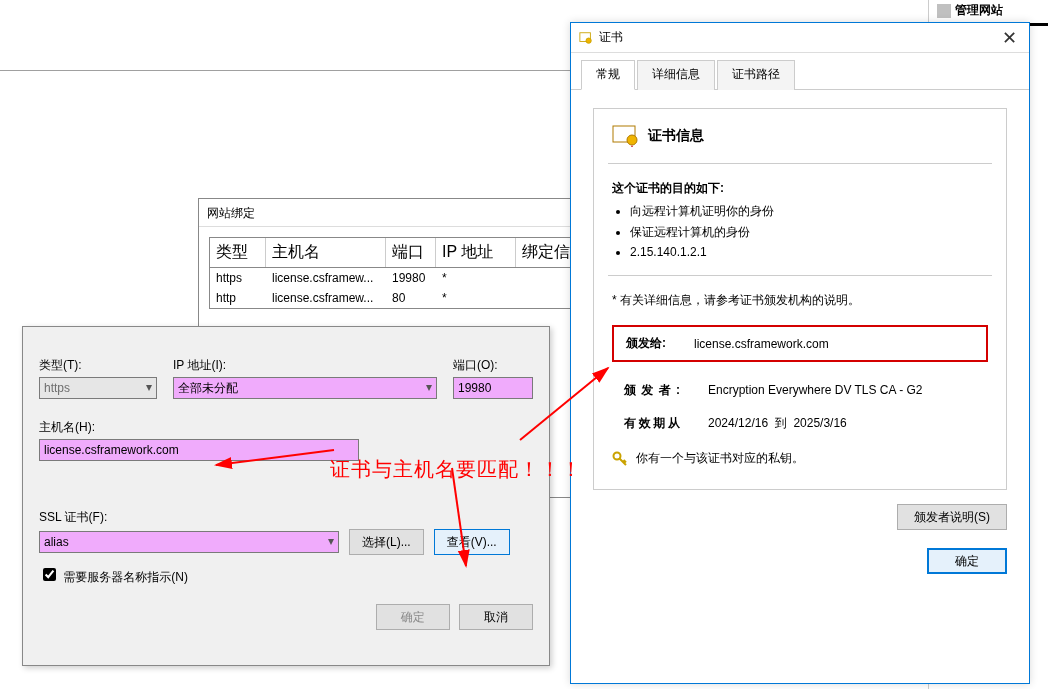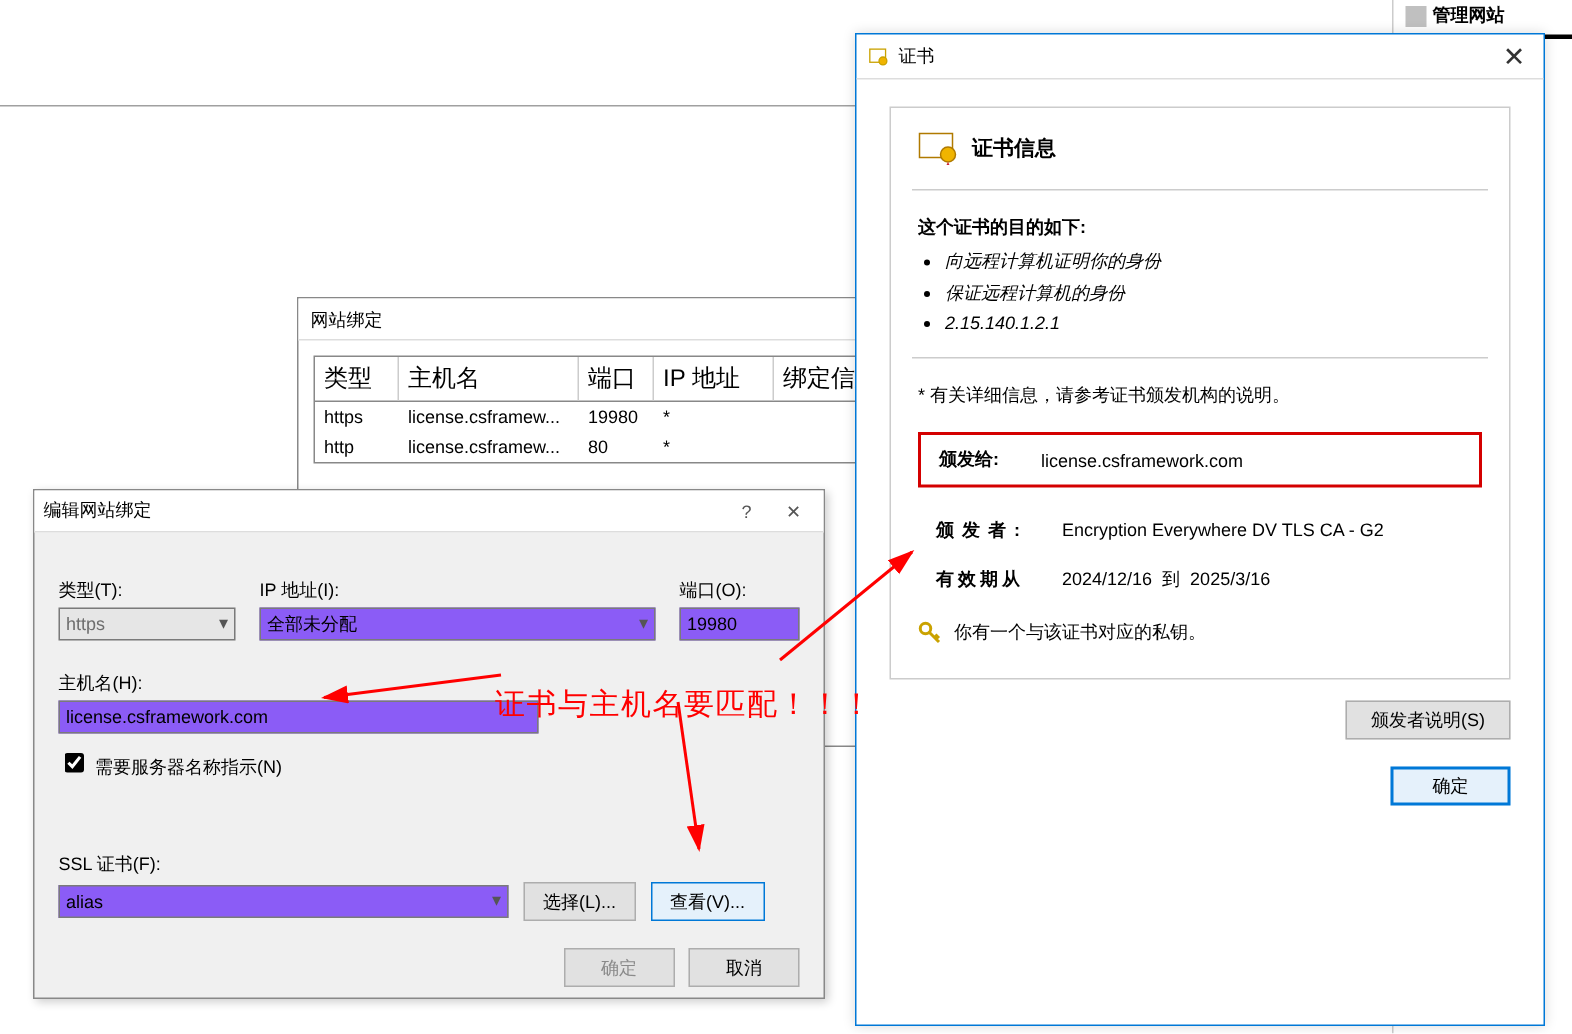--- a/index.html
+++ b/index.html
@@ -40,21 +40,21 @@
   .col-ip   { width:80px; }
   .col-bind { flex:1; }
 
   
   .edit-binding { position:absolute; background:#f0f0f0; border:1px solid #888; box-shadow:2px 2px 6px rgba(0,0,0,.2); }
   .eb-title { height:28px;display:flex;justify-content:space-between;align-items:center;padding:0 6px;background:#fff;border-bottom:1px solid #ddd;}
   .eb-title .ctrls span { display:inline-block; width:28px; text-align:center; cursor:pointer; color:#555;}
   .eb-body { padding:14px 16px 10px 16px; }
   .label { margin-bottom:3px;margin-top:16px; }
   .input, .select {
-    border:1px solid #7a7a7a; background:#8b5cf6; height:22px; padding:0 4px; font-family:inherit; font-size:12px;
+    border:1px solid #7a7a7a; background:#f0abfc; height:22px; padding:0 4px; font-family:inherit; font-size:12px;
   }
   .select.readonly { background:#e6e6e6; color:#6e6e6e; }
   .select { appearance:none; padding-right:18px; position:relative;}
   .select-wrap { position:relative; display:inline-block; }
   .select-wrap::after { content:"▾"; position:absolute; right:5px; top:3px; pointer-events:none; color:#555;}
   .chk { margin-right:4px; accent-color:#000; }
   .btn {
     min-width:74px; height:26px; padding:0 12px;
     background:#e1e1e1; border:1px solid #adadad; font-family:inherit; font-size:12px; cursor:pointer;
   }
@@ -85,21 +85,21 @@
   .key-row { display:flex; align-items:center; gap:8px; padding-left:0; margin-top:18px;}
   .key-row .kic { width:16px;height:16px;}
   .cert-actions { text-align:right; margin:14px 0 8px 0;}
   .cert-foot { text-align:right; padding:0 22px 16px 0;}
   .btn.def { border:2px solid #0078d7; background:#e5f1fb; }
 
   
   .anno-text { position:absolute; color:#ff0000; font-size:20px; font-family:"SimSun","Microsoft YaHei"; letter-spacing:1px;}
   svg.overlay { position:absolute; top:0; left:0; pointer-events:none; }
   ul.bul { margin:6px 0 0 0; padding-left:18px; }
-  ul.bul li { margin:4px 0; list-style:disc;font-style:italic; }
+  ul.bul li { margin:4px 0; list-style:disc; }
 </style>
 </head>
 <body>
 
 <div class="hline" style="left:0; top:70px; width:570px;"></div>
 
 <div class="right-panel">
   <div style="border-bottom:3px solid #000000;padding-bottom:4px;">
     <div class="right-title-row">
       <span class="right-title-icon"></span>
@@ -132,27 +132,20 @@
       <div class="col-type">http</div>
       <div class="col-host">license.csframew...</div>
       <div class="col-port">80</div>
       <div class="col-ip">*</div>
       <div class="col-bind"></div>
     </div>
   </div>
 </div>
 
 <div class="edit-binding" style="left:22px; top:326px; width:528px; height:340px;">
-  <div class="eb-title">
-    <span>编辑网站绑定</span>
-    <span class="ctrls">
-      <span>?</span>
-      <span>✕</span>
-    </span>
-  </div>
   <div class="eb-body">
     <div style="display:flex; gap:16px; align-items:flex-end;">
       <div style="width:118px;">
         <div class="label">类型(T):</div>
         <span class="select-wrap" style="width:100%;">
           <input class="select readonly" style="width: 100%;" readonly="" value="https">
         </span>
       </div>
       <div style="flex:1;">
         <div class="label">IP 地址(I):</div>
@@ -164,36 +157,36 @@
         <div class="label">端口(O):</div>
         <input class="input" style="width: 100%;" value="19980">
       </div>
     </div>
 
     <div style="margin-top:20px;">
       <div class="label">主机名(H):</div>
       <input class="input" style="width: 320px;" value="license.csframework.com">
     </div>
 
+    <div style="margin-top:48px;">
+      <div class="label">SSL 证书(F):</div>
+      <div style="display:flex; gap:10px; align-items:center;">
+        <span class="select-wrap" style="width:300px;">
+          <input class="select" style="width: 100%;" value="alias">
+        </span>
+        <button class="btn">选择(L)...</button>
+        <button class="btn focus">查看(V)...</button>
+      </div>
+    </div>
+
     <div style="margin-top:10px;">
       <label>
         <input type="checkbox" class="chk" checked="" style="">
         <span>需要服务器名称指示(N)</span>
       </label>
-    </div>
-
-    <div style="margin-top:48px;">
-      <div class="label">SSL 证书(F):</div>
-      <div style="display:flex; gap:10px; align-items:center;">
-        <span class="select-wrap" style="width:300px;">
-          <input class="select" style="width: 100%;" value="alias">
-        </span>
-        <button class="btn">选择(L)...</button>
-        <button class="btn focus">查看(V)...</button>
-      </div>
     </div>
   </div>
   <div class="eb-actions">
     <button class="btn" disabled="">确定</button>
     <button class="btn" style="margin-left:6px;">取消</button>
   </div>
 </div>
 
 <div class="cert-dialog" style="left:570px; top:22px; width:460px; height:662px;">
   <div class="cert-title">
@@ -201,20 +194,25 @@
       <span class="ic">
         <svg viewBox="0 0 16 16">
             <rect x="1" y="2" width="12" height="10" fill="#fff" stroke="#caa200"></rect>
             <circle cx="11" cy="11" r="3" fill="#f0b400" stroke="#caa200"></circle>
           </svg>
       </span>
       <span>证书</span>
     </span>
     <span class="close">✕</span>
   </div>
+  <div class="tabs">
+    <div class="tab active">常规</div>
+    <div class="tab">详细信息</div>
+    <div class="tab">证书路径</div>
+  </div>
   <div class="cert-body">
     <div class="cert-panel">
       <div class="cert-subtitle">
         <span class="ic">
           <svg viewBox="0 0 28 22">
               <rect x="1" y="1" width="22" height="16" fill="#fff" stroke="#b07a00"></rect>
               <circle cx="20" cy="15" r="5" fill="#f0b400" stroke="#b07a00"></circle>
               <path d="M20 20 l-2 4 l2 -1 l2 1 z" fill="#c23"></path>
             </svg>
         </span>

